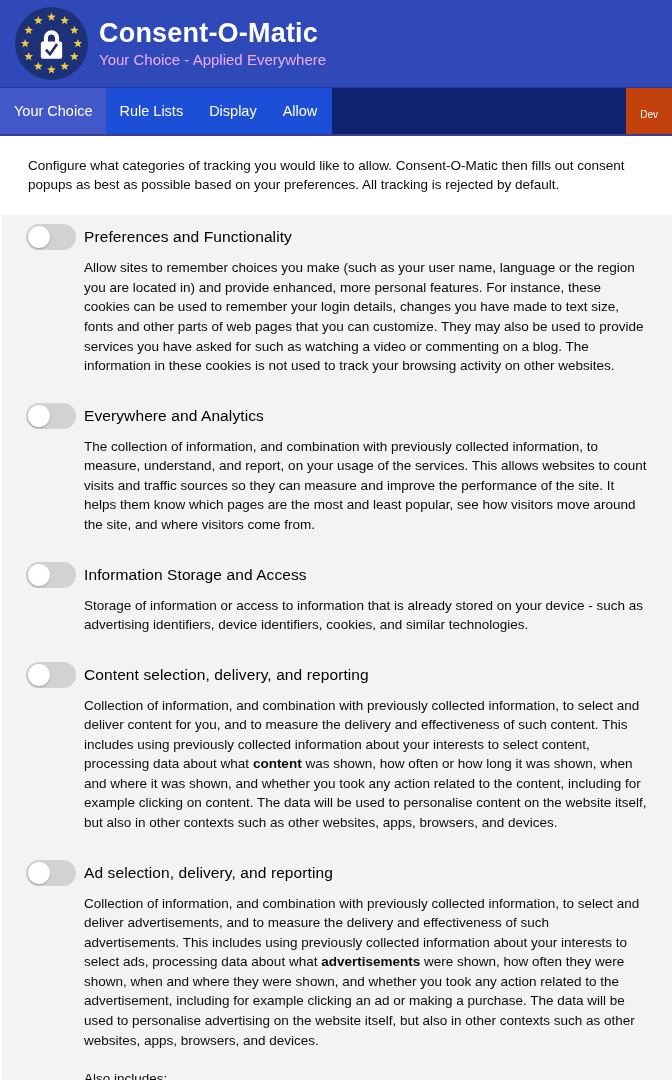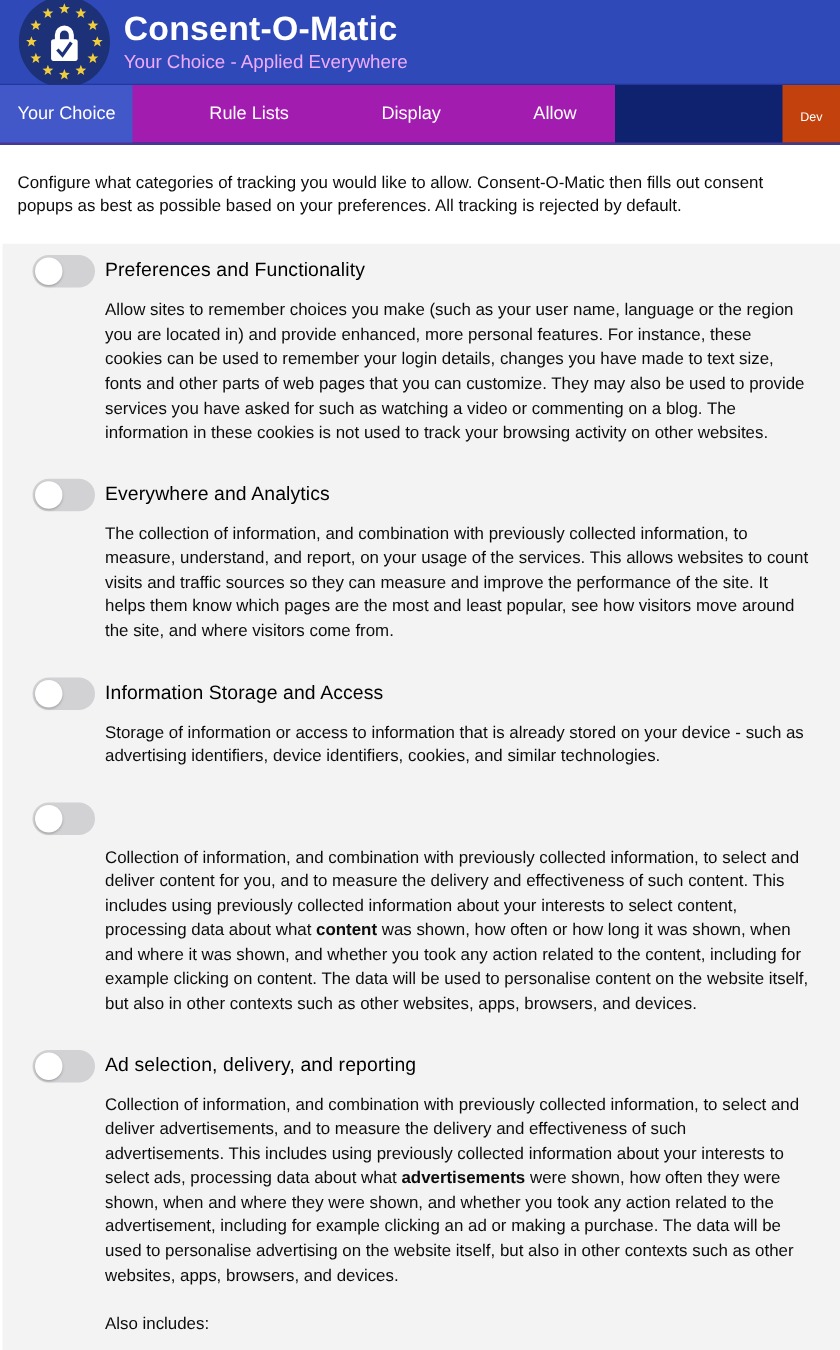--- a/index.html
+++ b/index.html
@@ -5,54 +5,54 @@
   html, body { margin: 0; padding: 0; }
   body {
     width: 672px; height: 1080px; overflow: hidden;
     background: #ffffff;
     font-family: "Liberation Sans", sans-serif;
     color: #111111;
   }
 
   
   .app-header {
-    height: 68px; background: #2f4ab8;
+    height: 88px; background: #2f4ab8;
     display: flex; align-items: center;
     padding-left: 15px; box-sizing: border-box;
     border-bottom: 1px solid #24379c;
   }
   .logo { width: 73px; height: 73px; flex: 0 0 auto; display: block; }
   .title-block { margin-left: 11px; }
   .app-title {
     margin: 0; color: #ffffff; font-size: 27px; font-weight: bold;
     letter-spacing: 0.2px; line-height: 1.1;
   }
   .app-subtitle { color: #f0abfc; font-size: 15px; margin-top: 3px; }
 
   
   .nav-bar {
     height: 46px; background: #0e2270;
     display: flex; align-items: stretch;
     border-bottom: 2px solid #3e3a96; box-sizing: content-box;
   }
-  .tab-group { display: flex; background: #a21caf; padding-right: 18px; gap: 48px; }
+  .tab-group { display: flex; background: #1d4ed8; padding-right: 2px; }
   .tab {
     color: #ffffff; font-size: 14.5px; line-height: 46px;
     padding: 0 13px; cursor: pointer; text-decoration: none; white-space: nowrap;
   }
   .tab.active { background: #4257c8; padding: 0 14px; }
   .nav-spacer { flex: 1; }
   .dev-tab {
     background: #c2410c; color: #ffffff; font-size: 10px;
     line-height: 46px; padding: 4px 14px; cursor: pointer; white-space: nowrap;
   }
 
   
   .intro {
-    margin: 0; padding: 20px 24px 21px 14px;
+    margin: 0; padding: 20px 24px 21px 28px;
     font-size: 13.5px; line-height: 1.42; color: #0c0c0c;
   }
 
   
   .categories {
     background: #f3f3f4; margin-left: 2px;
     padding: 9px 0 60px 0; min-height: 900px; box-sizing: border-box;
   }
   .category + .category { margin-top: 27px; }
   .cat-header { display: flex; align-items: center; margin-left: 24px; }
@@ -156,20 +156,21 @@
       <h2 class="cat-title">Information Storage and Access</h2>
     </div>
     <p class="cat-desc">Storage of information or access to information that is already stored on your device - such as advertising identifiers, device identifiers, cookies, and similar technologies.</p>
 
   </section>
       <section class="category">
     <div class="cat-header">
       <span class="toggle" role="switch" aria-checked="false">
         <span class="knob"></span>
       </span>
+      <h2 class="cat-title">Content selection, delivery, and reporting</h2>
     </div>
     <p class="cat-desc">Collection of information, and combination with previously collected information, to select and deliver content for you, and to measure the delivery and effectiveness of such content. This includes using previously collected information about your interests to select content, processing data about what <b>content</b> was shown, how often or how long it was shown, when and where it was shown, and whether you took any action related to the content, including for example clicking on content. The data will be used to personalise content on the website itself, but also in other contexts such as other websites, apps, browsers, and devices.</p>
 
   </section>
       <section class="category">
     <div class="cat-header">
       <span class="toggle" role="switch" aria-checked="false">
         <span class="knob"></span>
       </span>
       <h2 class="cat-title">Ad selection, delivery, and reporting</h2>

